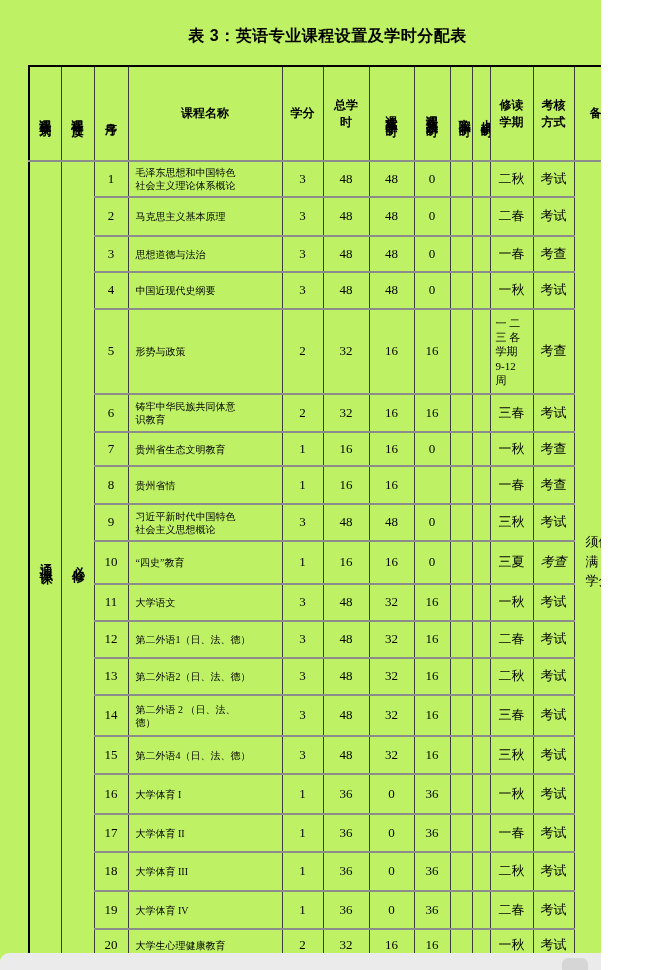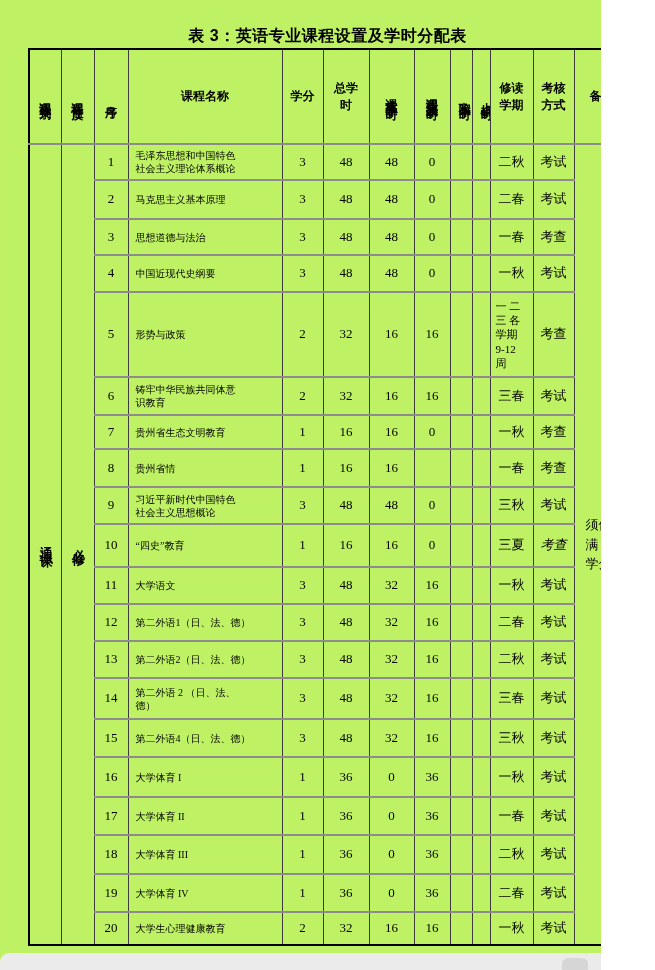--- a/index.html
+++ b/index.html
@@ -8,21 +8,21 @@
     position: relative; width: 601px; height: 970px;
     background: #bef264; overflow: hidden;
     font-family: "Liberation Serif", serif; color: #000;
   }
   .doc-title {
     position: absolute; top: 26px; left: 0; width: 655px;
     text-align: center; font-size: 16px; font-weight: bold;
     font-family: "Liberation Sans", sans-serif; letter-spacing: 0.5px;
   }
   table.course {
-    position: absolute; left: 28px; top: 48px; width: 601px;
+    position: absolute; left: 28px; top: 65px; width: 601px;
     border-collapse: collapse; table-layout: fixed;
     border: 2px solid #000;
   }
   th, td {
     border: 1px solid #3c3c3c;
     text-align: center; vertical-align: middle;
     overflow: hidden; padding: 0;
   }
   tbody td { border-top: 2px solid #8c8c8c; }
   thead th {

